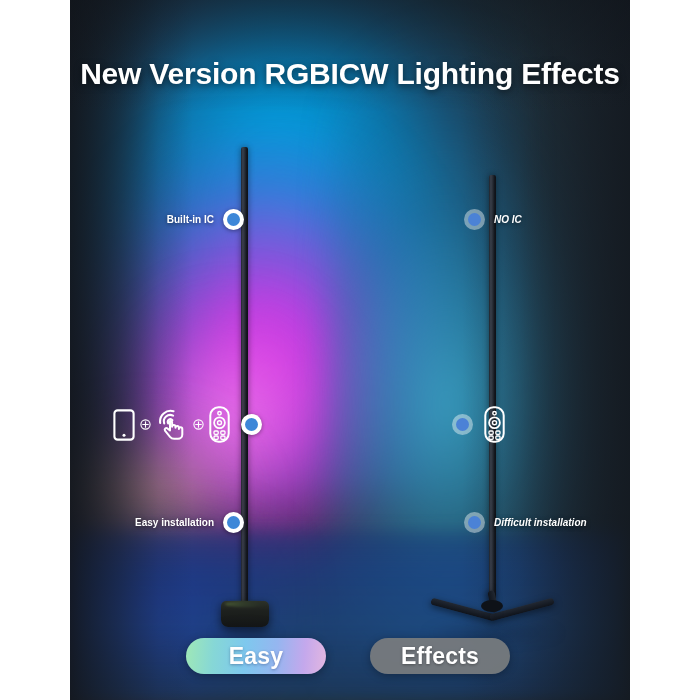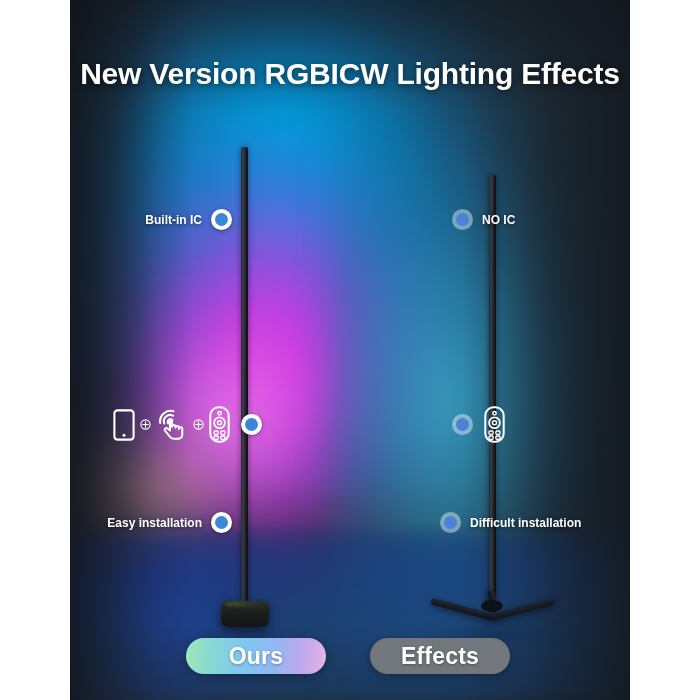--- a/index.html
+++ b/index.html
@@ -276,27 +276,28 @@
     text-shadow: 0 2px 7px rgba(0,0,0,0.55);
     white-space: nowrap;
   }
 
   
   .feature {
     position: absolute;
     display: flex;
     align-items: center;
     color: #ffffff;
-    font-size: 12px;
+    font-size: 10px;
     font-weight: bold;
     white-space: nowrap;
     text-shadow: 0 1px 4px rgba(0,0,0,0.55);
+    padding-left: 12px;
   }
   .feature.left  { justify-content: flex-end; }
-  .feature.right { justify-content: flex-start; }
+  .feature.right { justify-content: flex-start; font-style: italic; }
 
   .feature .txt { line-height: 1; }
   .feature.left  .txt { margin-right: 9px; }
   .feature.right .txt { margin-left: 9px; }
 
   
   .dot {
     width: 21px; height: 21px;
     border-radius: 50%;
     flex: 0 0 auto;
@@ -473,27 +474,27 @@
         <circle cx="10.5" cy="7.2" r="1.7" fill="none" stroke="#ffffff" stroke-width="1.5"></circle>
         <circle cx="10.5" cy="16.7" r="5.4" fill="none" stroke="#ffffff" stroke-width="1.8"></circle>
         <circle cx="10.5" cy="16.7" r="2.0" fill="none" stroke="#ffffff" stroke-width="1.4"></circle>
         <rect x="5.0" y="25.0" width="4.2" height="3.3" rx="1.0" fill="none" stroke="#ffffff" stroke-width="1.3"></rect>
         <rect x="11.8" y="25.0" width="4.2" height="3.3" rx="1.0" fill="none" stroke="#ffffff" stroke-width="1.3"></rect>
         <rect x="5.0" y="30.0" width="4.2" height="3.3" rx="1.0" fill="none" stroke="#ffffff" stroke-width="1.3"></rect>
         <rect x="11.8" y="30.0" width="4.2" height="3.3" rx="1.0" fill="none" stroke="#ffffff" stroke-width="1.3"></rect>
       </svg>
     </div>
 
-    <div class="feature right" style="left:370px; top:512px; width:200px;text-align:right;">
+    <div class="feature right" style="left:382px; top:512px; width:200px;text-align:right;">
       <span class="dot off"></span>
       <span class="txt">Difficult installation</span>
     </div>
 
     <div class="pill pill-ours" style="left:116px; top:638px; width:140px; height:36px;">
-      <span>Ours</span>
+      <span>Easy</span>
     </div>
 
     <div class="pill pill-others" style="left:300px; top:638px; width:140px; height:36px;">
       <span>Effects</span>
     </div>
 
   </div>
 </div>
 
 </body></html>

